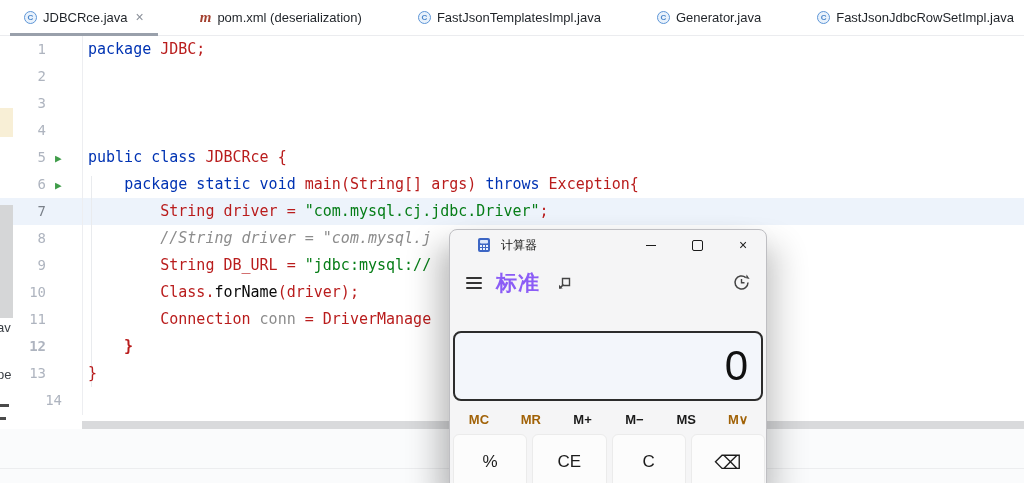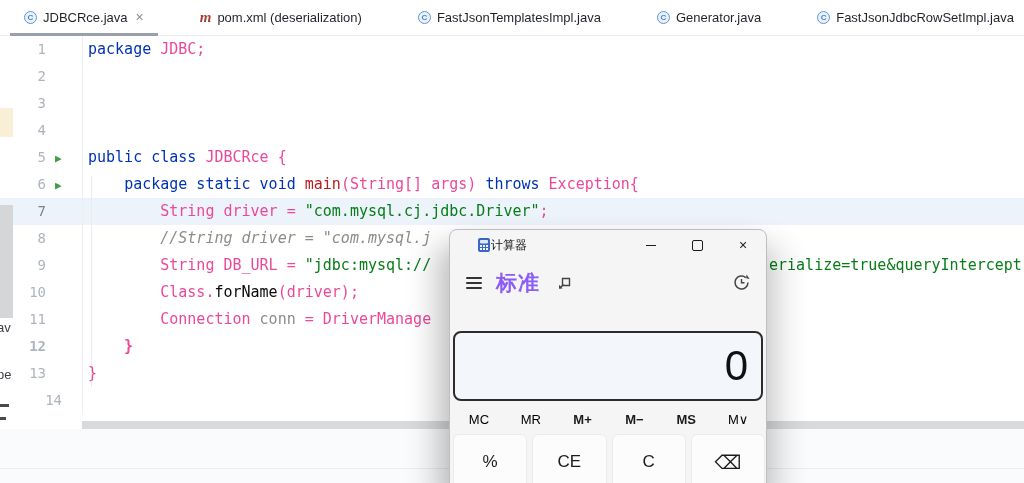--- a/index.html
+++ b/index.html
@@ -21,58 +21,58 @@
           font-family:"DejaVu Sans Mono","Liberation Mono",monospace;font-size:15px}
   .curline{position:absolute;left:0;top:162px;width:1024px;height:27px;background:#EDF3FB}
   .gutter-sep{position:absolute;left:82px;top:0;height:379px;width:1px;background:#EDEEF1}
   .indent-guide{position:absolute;left:91px;top:140px;height:211px;width:1px;background:#E9EBEE}
   .code-line{position:absolute;left:0;width:1024px;height:27px;line-height:27px;white-space:pre}
   .ln{position:absolute;left:0;width:46px;text-align:right;color:#AEB4BF;font-size:14px}
   .ln.cur{color:#7A8089}
   .run-arrow{position:absolute;left:55px;top:1px;color:#3F9C49;font-size:11px}
   .txt{position:absolute;left:88px;top:0}
   .k{color:#0033B3}.s{color:#067D17}.c{color:#8C8C8C;font-style:italic}
-  .m{color:#b91c1c}.i{color:#080808;}.d{color:#8C8C8C}.p{color:#ec4899}
+  .m{color:#b91c1c}.i{color:#080808;}.d{color:#8C8C8C}.p{color:#b91c1c}
   .frag9{position:absolute;left:769px;top:216px;height:27px;line-height:27px;color:#067D17;white-space:pre}
 
   
   .band{position:absolute;top:421px;left:82px;width:942px;height:8px;background:#D9DADC}
   .panel{position:absolute;top:429px;left:0;width:1024px;height:54px;background:#FAFBFC}
   .panel-line{position:absolute;top:468px;left:0;width:1024px;height:1px;background:#ECEDEF}
 
   
   .f-cream{position:absolute;left:0;top:108px;width:13px;height:29px;background:#F8EFD6}
   .f-gray{position:absolute;left:0;top:205px;width:13px;height:113px;background:#D5D6D7}
   .f-txt{position:absolute;left:-3px;font-size:13px;color:#3A3F45;font-family:"Liberation Sans",sans-serif}
   .f-m{position:absolute;background:#4A4A4A}
 
   
   .calc{position:absolute;left:449px;top:229px;width:318px;height:262px;background:#F5F5F6;
         border:1px solid #BEBEC2;border-radius:8px 8px 0 0;box-sizing:border-box;
         box-shadow:-14px 16px 30px rgba(0,0,0,.22),14px 16px 30px rgba(0,0,0,.16)}
   .calc-title{position:absolute;top:0;left:0;height:30px;display:flex;align-items:center}
   .calc-title .app-ic{margin-left:27px}
-  .calc-title .t{font-size:12px;color:#111}
+  .calc-title .t{margin-left:10px;font-size:12px;color:#111}
   .calc-ctrls{position:absolute;top:0;right:0;display:flex}
   .ctrl{width:46px;height:30px;display:flex;align-items:center;justify-content:center;color:#1b1b1b}
   .min-bar{width:10px;height:1px;background:#1b1b1b}
   .max-box{width:9px;height:9px;border:1px solid #1b1b1b;border-radius:2px}
   .close-x{font-size:14px;line-height:14px}
   .mode-row{position:absolute;top:34px;left:0;width:100%;height:38px;display:flex;align-items:center}
   .burger{margin-left:16px;display:flex;flex-direction:column;gap:3px}
   .burger span{display:block;width:16px;height:2px;background:#333;border-radius:1px}
   .mode-label{font-size:21px;font-weight:600;color:#8b5cf6;margin-left:14px;letter-spacing:1px}
   .kot{margin-left:16px}
   .hist{position:absolute;right:15px;top:9px}
   .display{position:absolute;left:3px;top:101px;width:310px;height:70px;background:#F3F6FB;border:2px solid #2C2C2C;
            border-radius:8px;box-sizing:border-box;display:flex;align-items:center;justify-content:flex-end;
            padding-right:13px;font-size:42px;color:#101010}
   .memrow{position:absolute;top:176px;left:3px;width:311px;height:28px;display:flex}
   .mem{flex:1;text-align:center;font-size:13px;line-height:28px;font-weight:600;color:#1A1A1A}
-  .mem.dis{color:#000000;font-weight:400}
+  .mem.dis{color:#a16207;font-weight:700}
   .keys{position:absolute;top:204px;left:3px;width:312px;display:grid;grid-template-columns:repeat(4,1fr);gap:5px}
   .key{height:56px;background:#FCFCFC;border:1px solid #EBEBEB;border-radius:6px;display:flex;
        align-items:center;justify-content:center;font-size:17px;color:#1B1B1B;box-sizing:border-box}
 </style>
 </head>
 <body>
 
 <div class="tabbar" id="tabbar">
     <div class="tab active">
       <span class="cls-icon">C</span>
@@ -110,21 +110,20 @@
       <div class="code-line" style="top: 135px;"><span class="ln">6</span><span class="run-arrow">▶</span><span class="txt"><span class="p">    </span><span class="k">package static void</span><span class="p"> </span><span class="m">main</span><span class="p">(String[] args) </span><span class="k">throws</span><span class="p"> Exception{</span></span></div>
       <div class="code-line" style="top: 162px;"><span class="ln cur">7</span><span class="txt"><span class="p">        String driver = </span><span class="s">"com.mysql.cj.jdbc.Driver"</span><span class="p">;</span></span></div>
       <div class="code-line" style="top: 189px;"><span class="ln">8</span><span class="txt"><span class="p">        </span><span class="c">//String driver = "com.mysql.j</span></span></div>
       <div class="code-line" style="top: 216px;"><span class="ln">9</span><span class="txt"><span class="p">        String DB_URL = </span><span class="s">"jdbc:mysql://</span></span></div>
       <div class="code-line" style="top: 243px;"><span class="ln">10</span><span class="txt"><span class="p">        Class.</span><span class="i">forName</span><span class="p">(driver);</span></span></div>
       <div class="code-line" style="top: 270px;"><span class="ln">11</span><span class="txt"><span class="p">        Connection </span><span class="d">conn</span><span class="p"> = DriverManage</span></span></div>
       <div class="code-line" style="top: 297px; font-weight: bold;"><span class="ln">12</span><span class="txt"><span class="p">    }</span></span></div>
       <div class="code-line" style="top: 324px;"><span class="ln">13</span><span class="txt"><span class="p">}</span></span></div>
       <div class="code-line" style="top: 351px; margin-left: 16px;"><span class="ln">14</span><span class="txt"></span></div>
     </div>
-  <div class="frag9">erialize=true&amp;queryIntercept</div>
 </div>
 
 <div class="band"></div>
 <div class="panel"></div>
 <div class="panel-line"></div>
 
 <div class="f-cream"></div>
 <div class="f-gray"></div>
 <div class="f-txt" style="top:320px">av</div>
 <div class="f-txt" style="top:367px">pe</div>

